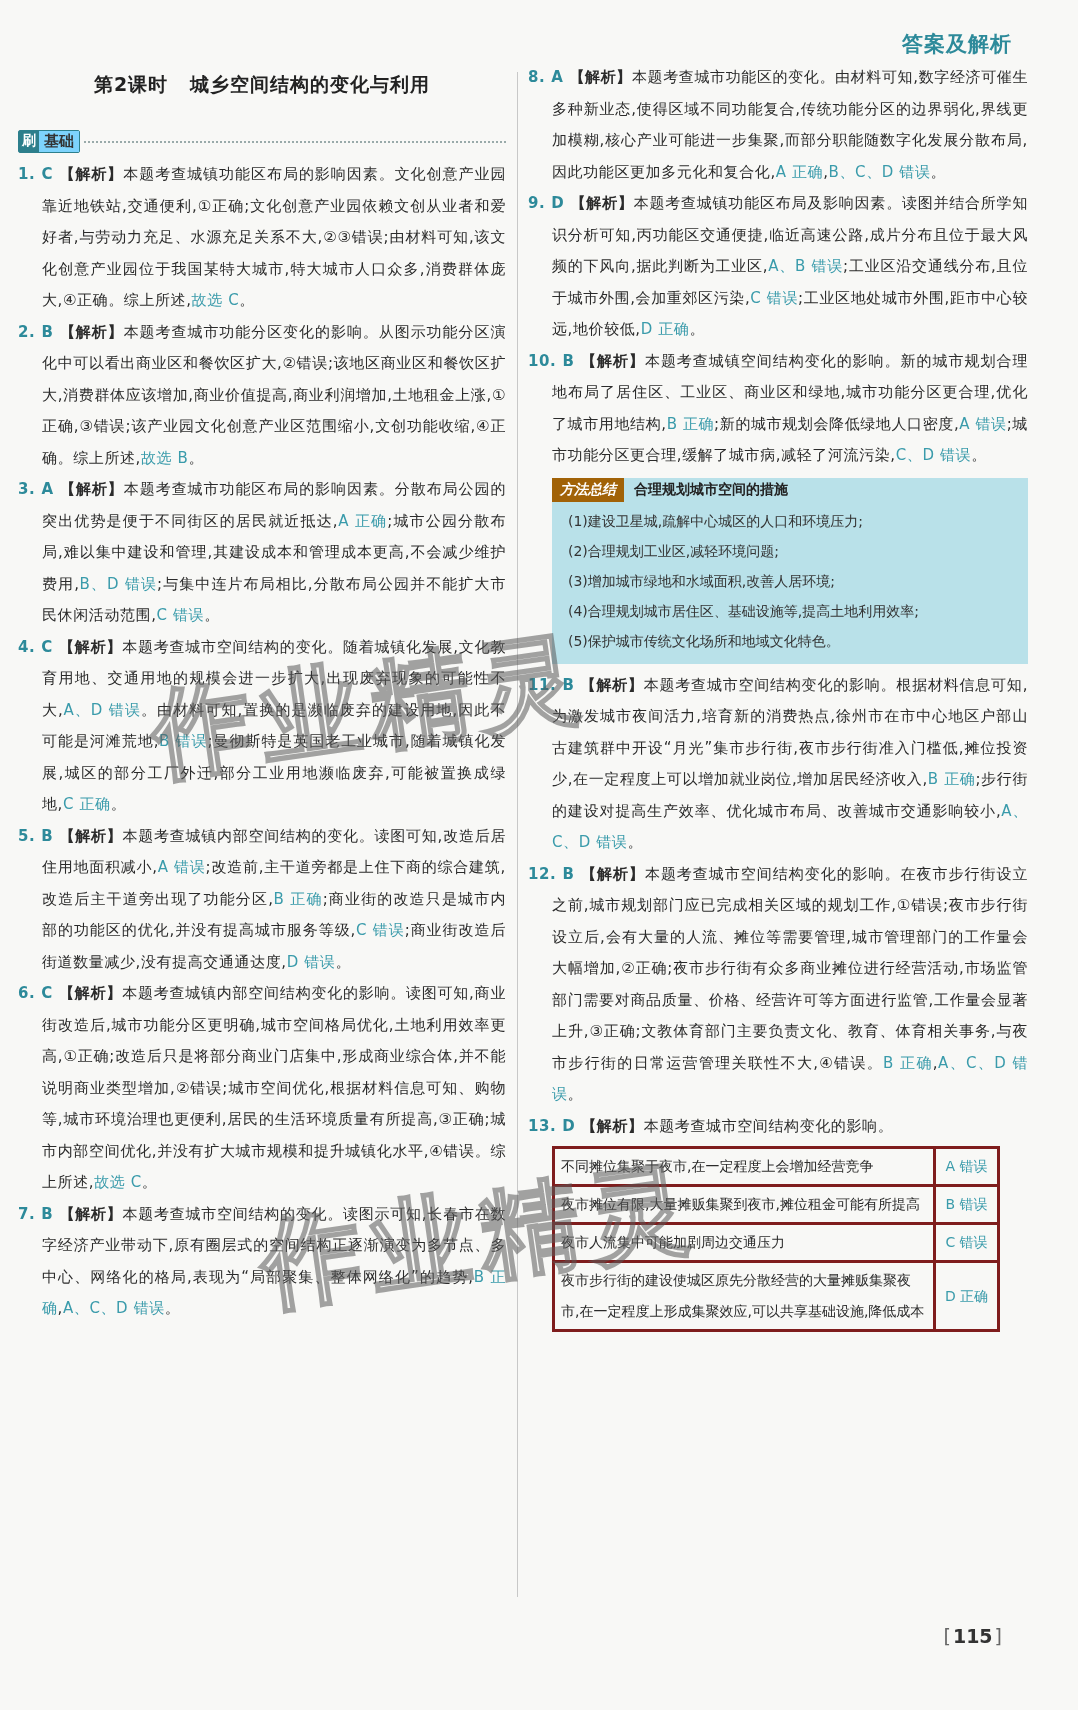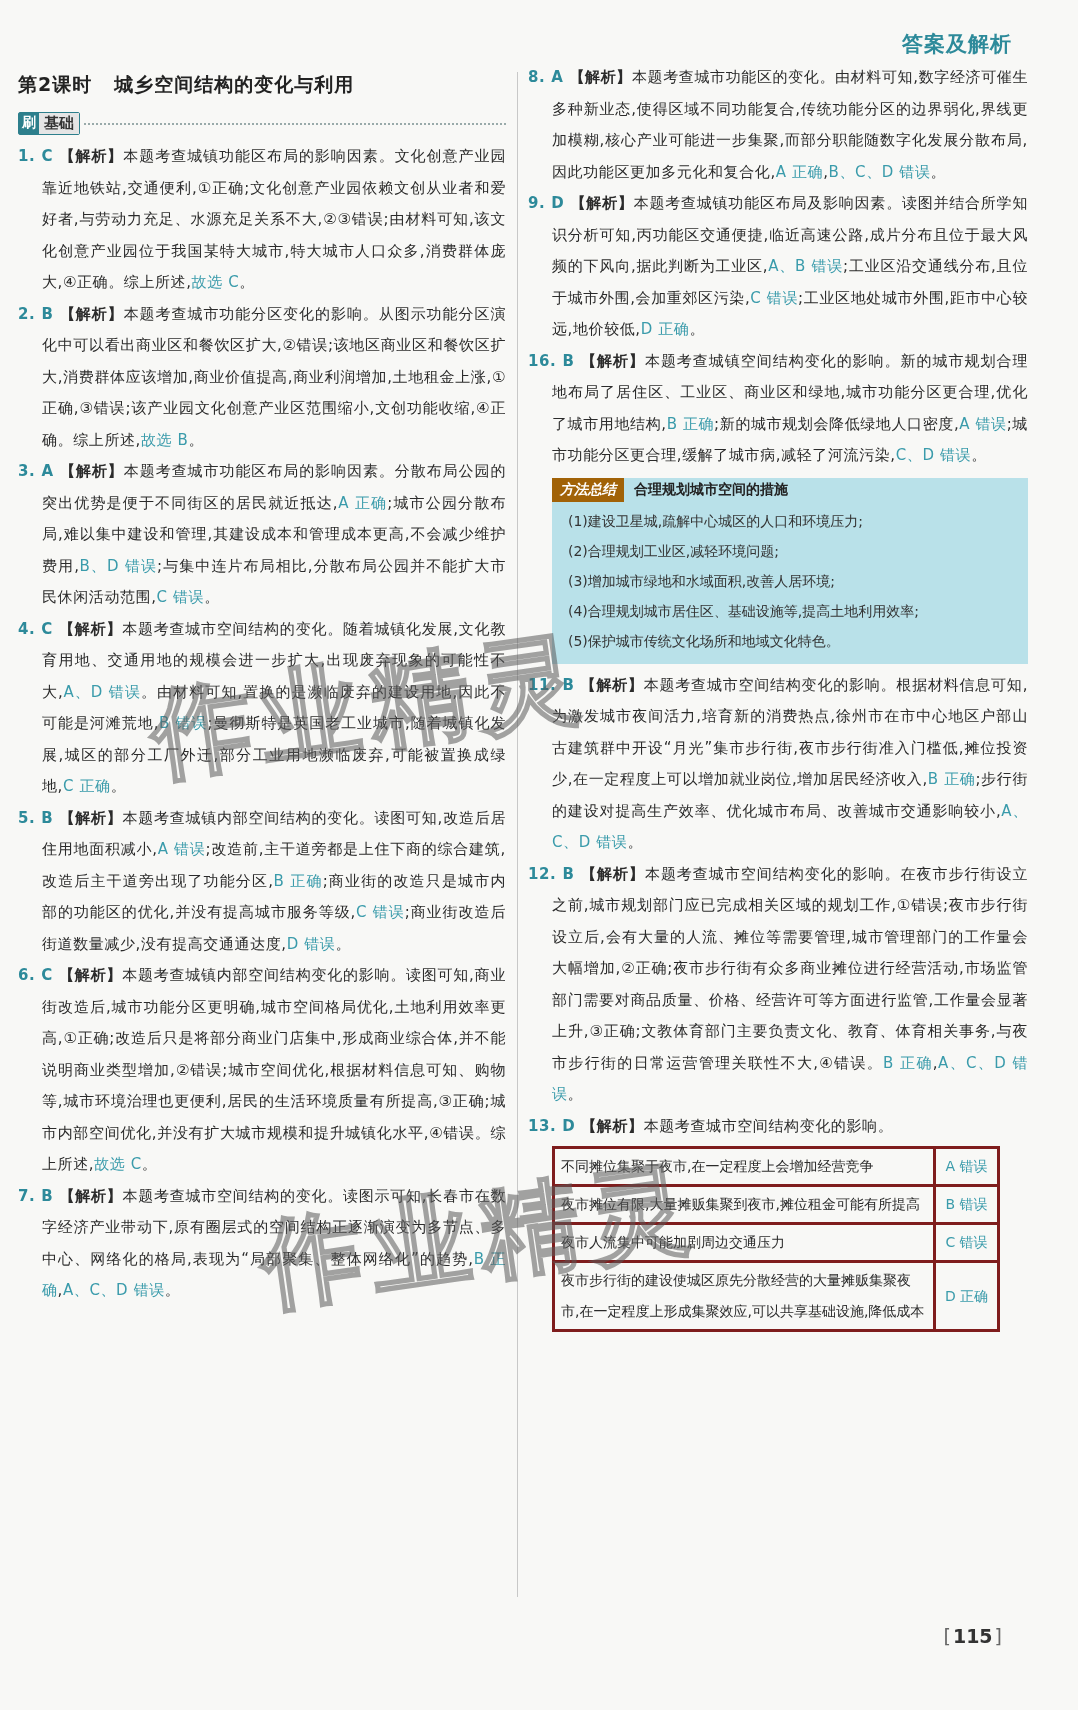--- a/index.html
+++ b/index.html
@@ -4,26 +4,26 @@
 <style>
   * { box-sizing: border-box; margin: 0; padding: 0; }
   html, body { width: 1078px; height: 1710px; background: #f7f7f5; }
   body { font-family: "DejaVu Sans", "Liberation Sans", sans-serif; color: #2b2b2b; position: relative; overflow: hidden; }
   .page { position: absolute; left: 0; top: 0; width: 1078px; height: 1710px; background: #f8f8f6; }
   .header-right { position: absolute; right: 66px; top: 30px; font-size: 21px; font-weight: bold; color: #2d8a9a; letter-spacing: 1px; }
   .col { position: absolute; top: 62px; }
   .col-left { left: 18px; width: 488px; }
   .col-right { left: 528px; width: 500px; }
   .divider { position: absolute; left: 517px; top: 72px; width: 1px; height: 1525px; background: #c8c8c8; }
-  .lesson-title { font-size: 19px; font-weight: bold; color: #222; margin: 10px 0 14px 0; letter-spacing: 1px; }
+  .lesson-title { font-size: 19px; font-weight: bold; text-align: center; color: #222; margin: 10px 0 32px 0; letter-spacing: 1px; }
   .lesson-title span { margin-right: 22px; }
   .section-row { display: flex; align-items: center; margin-bottom: 6px; }
   .badge { display: inline-flex; border: 1px solid #2d7f8c; border-radius: 2px; }
   .badge-icon { background: #2d7f8c; color: #fff; font-size: 14px; font-weight: bold; padding: 1px 3px; }
-  .badge-label { font-size: 15px; font-weight: bold; color: #333; padding: 1px 5px; background: #e5e5e5; }
+  .badge-label { font-size: 15px; font-weight: bold; color: #333; padding: 1px 5px; background: #7dd3fc; }
   .dots { flex: 1; border-bottom: 2px dotted #9aa; margin-left: 4px; height: 1px; }
   .item { font-size: 15px; line-height: 31.5px; padding-left: 24px; text-indent: -24px; text-align: justify; letter-spacing: 0.6px; }
   .num { font-weight: bold; color: #2d8a9a; margin-right: 6px; }
   .tag { font-weight: bold; }
   .hl { color: #3a9bab; }
   .method { margin: 6px 0 6px 24px; background: #b9e1e9; padding-bottom: 8px; }
   .method-head { display: flex; align-items: center; margin-bottom: 4px; }
   .method-badge { background: #a16207; color: #fff; font-weight: bold; font-style: italic; font-size: 14px; padding: 3px 8px; }
   .method-title { font-weight: bold; font-size: 14px; margin-left: 10px; color: #222; }
   .method-item { font-size: 14px; line-height: 30px; padding-left: 16px; color: #333; }
@@ -61,21 +61,21 @@
         <div class="item"><span class="num">5. B</span><span class="tag">【解析】</span><span>本题考查城镇内部空间结构的变化。读图可知,改造后居住用地面积减小,</span><span class="hl">A 错误</span><span>;改造前,主干道旁都是上住下商的综合建筑,改造后主干道旁出现了功能分区,</span><span class="hl">B 正确</span><span>;商业街的改造只是城市内部的功能区的优化,并没有提高城市服务等级,</span><span class="hl">C 错误</span><span>;商业街改造后街道数量减少,没有提高交通通达度,</span><span class="hl">D 错误</span><span>。</span></div>
         <div class="item"><span class="num">6. C</span><span class="tag">【解析】</span><span>本题考查城镇内部空间结构变化的影响。读图可知,商业街改造后,城市功能分区更明确,城市空间格局优化,土地利用效率更高,①正确;改造后只是将部分商业门店集中,形成商业综合体,并不能说明商业类型增加,②错误;城市空间优化,根据材料信息可知、购物等,城市环境治理也更便利,居民的生活环境质量有所提高,③正确;城市内部空间优化,并没有扩大城市规模和提升城镇化水平,④错误。综上所述,</span><span class="hl">故选 C</span><span>。</span></div>
         <div class="item"><span class="num">7. B</span><span class="tag">【解析】</span><span>本题考查城市空间结构的变化。读图示可知,长春市在数字经济产业带动下,原有圈层式的空间结构正逐渐演变为多节点、多中心、网络化的格局,表现为“局部聚集、整体网络化”的趋势,</span><span class="hl">B 正确</span><span>,</span><span class="hl">A、C、D 错误</span><span>。</span></div>
       </div>
   </div>
 
   <div class="col col-right" style="top:62px;">
     <div id="right-items">
         <div class="item"><span class="num">8. A</span><span class="tag">【解析】</span><span>本题考查城市功能区的变化。由材料可知,数字经济可催生多种新业态,使得区域不同功能复合,传统功能分区的边界弱化,界线更加模糊,核心产业可能进一步集聚,而部分职能随数字化发展分散布局,因此功能区更加多元化和复合化,</span><span class="hl">A 正确</span><span>,</span><span class="hl">B、C、D 错误</span><span>。</span></div>
         <div class="item"><span class="num">9. D</span><span class="tag">【解析】</span><span>本题考查城镇功能区布局及影响因素。读图并结合所学知识分析可知,丙功能区交通便捷,临近高速公路,成片分布且位于最大风频的下风向,据此判断为工业区,</span><span class="hl">A、B 错误</span><span>;工业区沿交通线分布,且位于城市外围,会加重郊区污染,</span><span class="hl">C 错误</span><span>;工业区地处城市外围,距市中心较远,地价较低,</span><span class="hl">D 正确</span><span>。</span></div>
-        <div class="item"><span class="num">16. B</span><span class="tag">【解析】</span><span>本题考查城镇空间结构变化的影响。新的城市规划合理地布局了居住区、工业区、商业区和绿地,城市功能分区更合理,优化了城市用地结构,</span><span class="hl">B 正确</span><span>;新的城市规划会降低绿地人口密度,</span><span class="hl">A 错误</span><span>;城市功能分区更合理,缓解了城市病,减轻了河流污染,</span><span class="hl">C、D 错误</span><span>。</span></div>
+        <div class="item"><span class="num">10. B</span><span class="tag">【解析】</span><span>本题考查城镇空间结构变化的影响。新的城市规划合理地布局了居住区、工业区、商业区和绿地,城市功能分区更合理,优化了城市用地结构,</span><span class="hl">B 正确</span><span>;新的城市规划会降低绿地人口密度,</span><span class="hl">A 错误</span><span>;城市功能分区更合理,缓解了城市病,减轻了河流污染,</span><span class="hl">C、D 错误</span><span>。</span></div>
       </div>
     <div class="method">
       <div class="method-head">
         <span class="method-badge">方法总结</span>
         <span class="method-title">合理规划城市空间的措施</span>
       </div>
       <div class="method-item">(1)建设卫星城,疏解中心城区的人口和环境压力;</div>
       <div class="method-item">(2)合理规划工业区,减轻环境问题;</div>
       <div class="method-item">(3)增加城市绿地和水域面积,改善人居环境;</div>
       <div class="method-item">(4)合理规划城市居住区、基础设施等,提高土地利用效率;</div>

